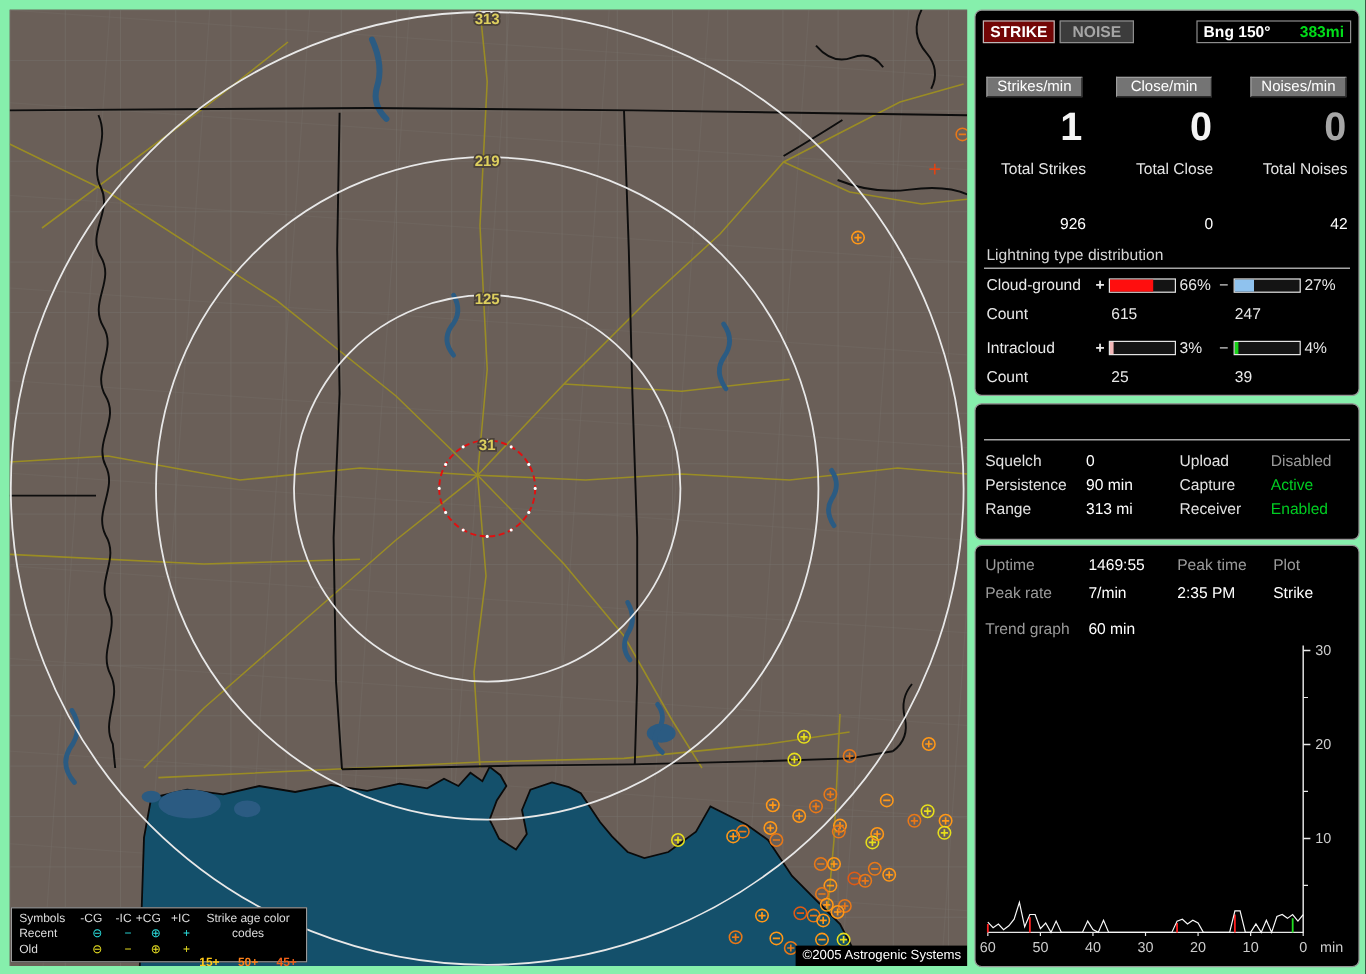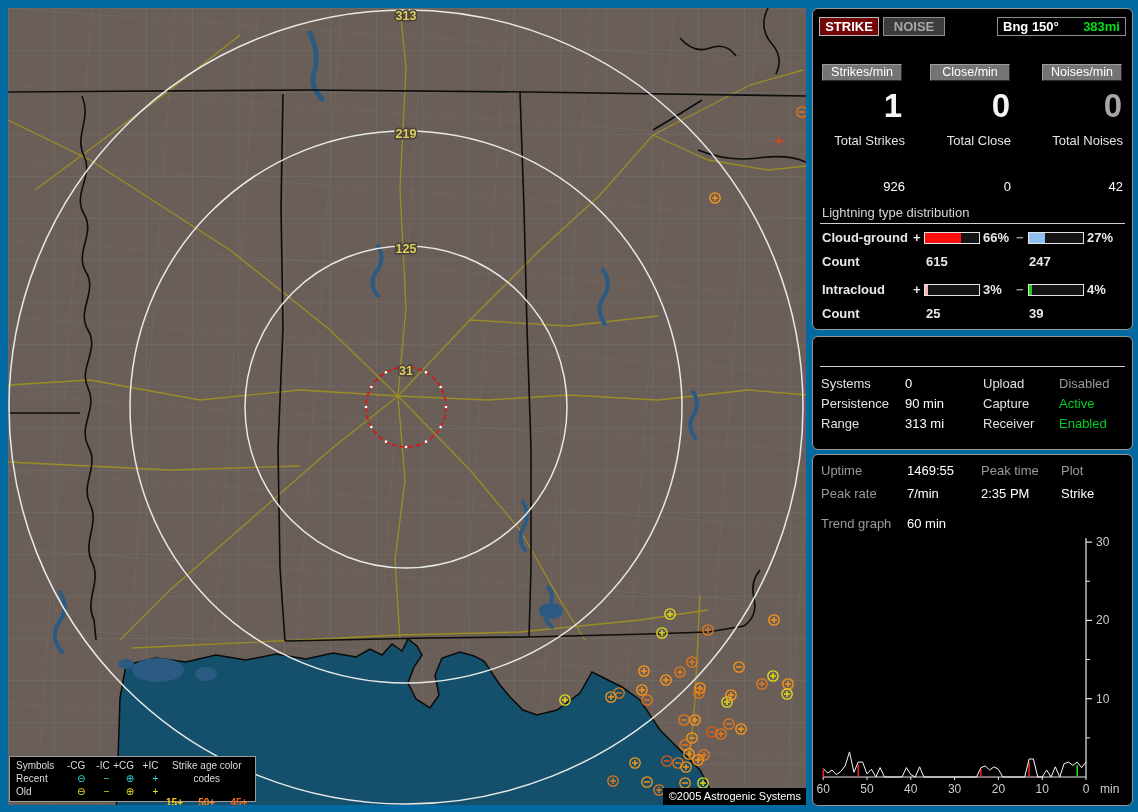--- a/index.html
+++ b/index.html
@@ -1,17 +1,17 @@
 <!DOCTYPE html>
 <html><head>
 <meta charset="utf-8">
 <style>
   html,body{margin:0;padding:0;background:#000;}
   body{font-family:"Liberation Sans","DejaVu Sans",sans-serif;}
-  .screen{position:relative;width:1138px;height:812px;background:#0369a1;overflow:hidden;}
+  .screen{position:relative;width:1138px;height:812px;background:#86efac;overflow:hidden;}
   
   .map{position:absolute;left:8px;top:8px;width:798px;height:797px;background:#6a5f58;overflow:hidden;}
   .map svg{display:block;}
   .map-legend{position:absolute;left:1px;bottom:3px;width:247px;height:46px;background:#000;
     border:1px solid #9a9a9a;font-size:10px;color:#ddd;padding:2px 0 0 0;box-sizing:border-box;}
   .lg-row{display:flex;height:13px;line-height:13px;}
   .lg-c0{width:46px;padding-left:6px;}
   .lg-sym{width:25px;text-align:right;}
   .lg-age{width:33px;text-align:center;font-weight:bold;margin-top:24px;}
   .lg-agehead{width:99px;text-align:center;}
@@ -35,21 +35,21 @@
   .bng-l{color:#fff;}
   .bng-v{color:#00dd19;}
   .chip{background:#747474;color:#fff;border:1px solid #9d9d9d;border-bottom-color:#2c2c2c;
     border-right-color:#2c2c2c;height:17px;line-height:15px;text-align:center;font-size:12.5px;box-sizing:border-box;}
   .bignum{font-size:33px;font-weight:bold;text-align:right;color:#f4f4f4;line-height:34px;}
   .dimnum{color:#a6a6a6;}
   .tlabel{text-align:right;color:#e4e4e4;}
   .tval{text-align:right;color:#fff;margin-top:27px;}
   .sec-title{color:#d6d6d6;}
   .hline{position:absolute;height:1px;background:#cfcfcf;left:7px;right:7px;}
-  .bold{font-weight:bold;}
+  .bold{font-weight:normal;}
   .bar{position:absolute;width:56px;height:12px;border:1px solid #e4e4e4;background:#141414;box-sizing:border-box;}
   .bar i{display:block;height:100%;}
   .sign{font-weight:bold;color:#e8e8e8;}
   .gray{color:#9a9a9a;}
   .datetime{color:#00d916;font-size:20px;font-weight:bold;letter-spacing:0.5px;}
   .lab{color:#e2e2e2;}
   .dimlab{color:#9a9a9a;}
   .val{color:#fff;}
 </style>
 </head>
@@ -363,21 +363,21 @@
       </div>
     <div class="bold abs" style="left:274px;top:273px;">4%</div>
 
     <div class="bold abs" style="left:9px;top:297px;">Count</div>
     <div class="bold abs" style="left:113px;top:297px;">25</div>
     <div class="bold abs" style="left:216px;top:297px;">39</div>
   </div>
 
   <div class="panel p2">
     <div class="hline" style="top:29px;"></div>
-    <div class="lab abs" style="left:8px;top:39px;">Systems</div>
+    <div class="lab abs" style="left:8px;top:39px;">Squelch</div>
     <div class="val abs" style="left:92px;top:39px;">0</div>
     <div class="lab abs" style="left:170px;top:39px;">Upload</div>
     <div class="abs" style="left: 246px; top: 39px; color: rgb(154, 154, 154);">Disabled</div>
     <div class="lab abs" style="left:8px;top:59px;">Persistence</div>
     <div class="val abs" style="left:92px;top:59px;">90 min</div>
     <div class="lab abs" style="left:170px;top:59px;">Capture</div>
     <div class="abs" style="left: 246px; top: 59px; color: rgb(0, 204, 34);">Active</div>
     <div class="lab abs" style="left:8px;top:79px;">Range</div>
     <div class="val abs" style="left:92px;top:79px;">313 mi</div>
     <div class="lab abs" style="left:170px;top:79px;">Receiver</div>

